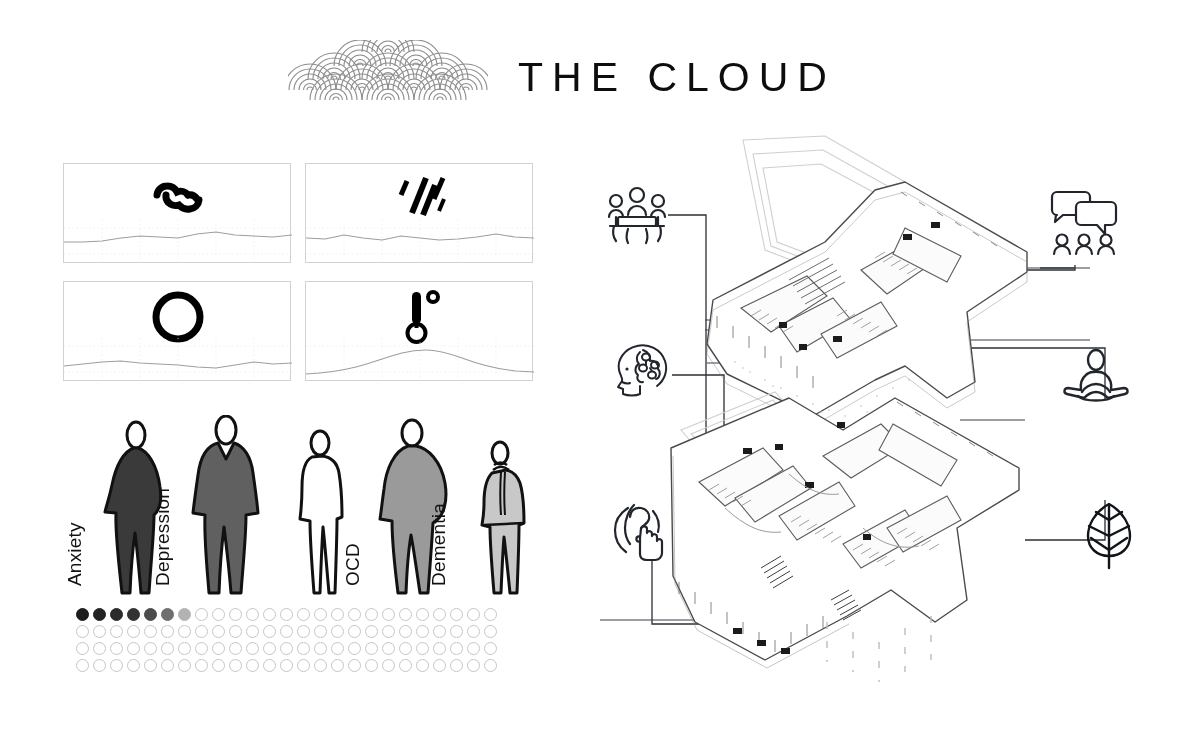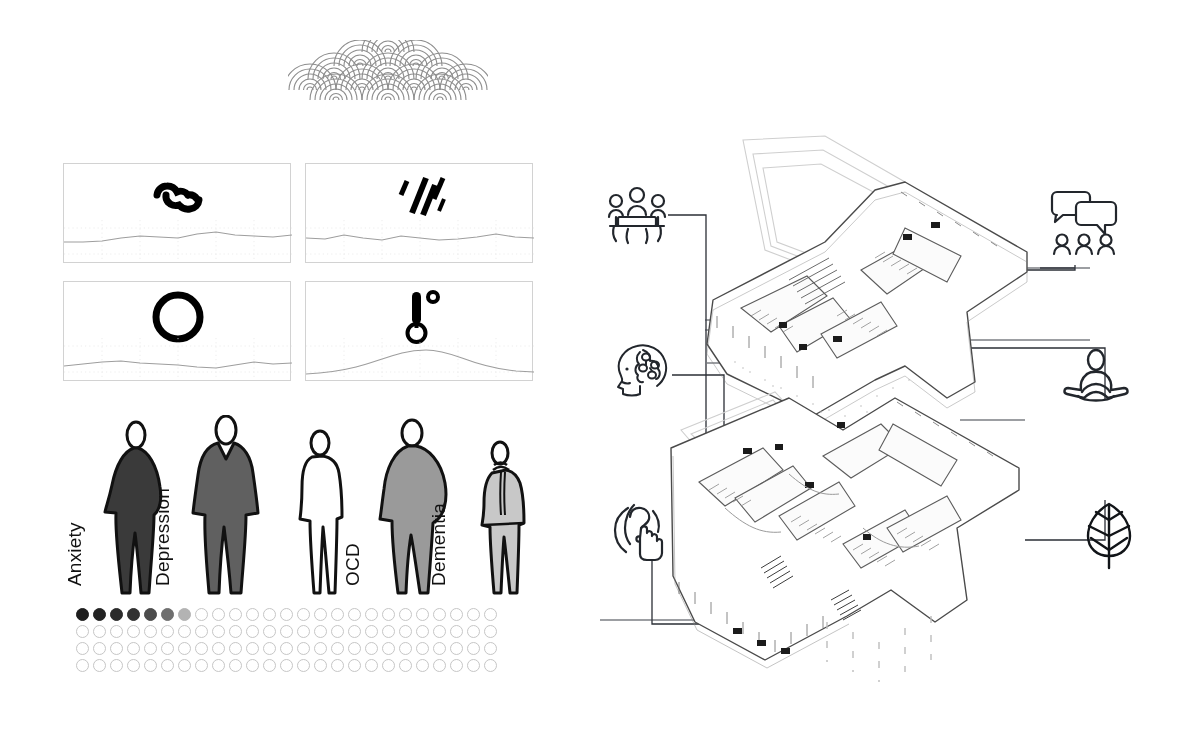--- a/index.html
+++ b/index.html
@@ -92,20 +92,21 @@
           <use href="#arcset" x="74" y="24"></use>
           <use href="#arcset" x="126" y="24"></use>
           <use href="#arcset" x="178" y="24"></use>
           <use href="#arcset" x="48" y="34"></use>
           <use href="#arcset" x="100" y="34"></use>
           <use href="#arcset" x="152" y="34"></use>
         </g>
       </svg>
     </div>
 
+    <div id="title">THE CLOUD</div>
   </div>
 
   <div id="panels">
 
     <div class="panel c0">
       <div class="panel-icon">
         <svg width="70" height="50" viewBox="0 0 70 50">
           <path d="M14 21 a10 10 0 0 1 10 -9 a11 11 0 0 1 10 6 a9 9 0 0 1 11 3" fill="none" stroke="#000" stroke-width="7" stroke-linecap="round"></path>
           <path d="M45 21 a9 9 0 0 1 9 4" fill="none" stroke="#000" stroke-width="7" stroke-linecap="round"></path>
           <path d="M56 26 a10 10 0 0 1 -9 9 a12 12 0 0 1 -11 -4 a10 10 0 0 1 -11 -3" fill="none" stroke="#000" stroke-width="7" stroke-linecap="round"></path>

